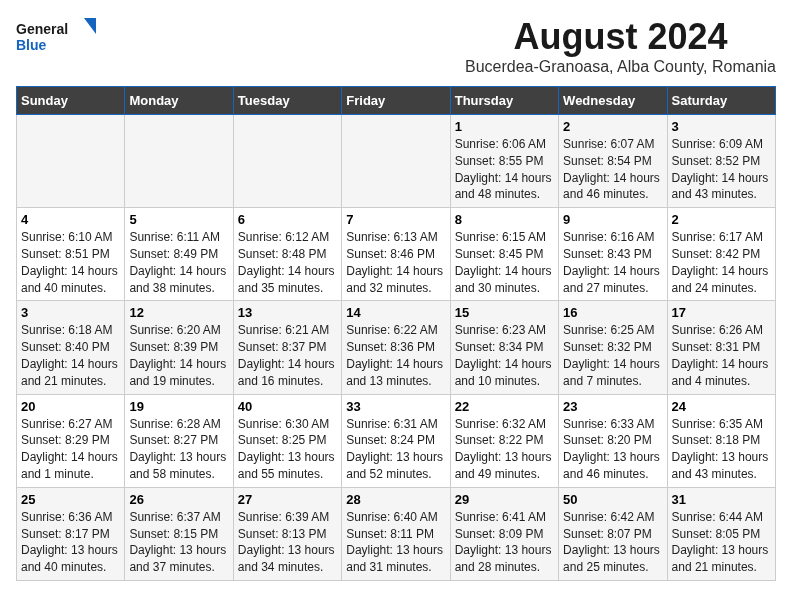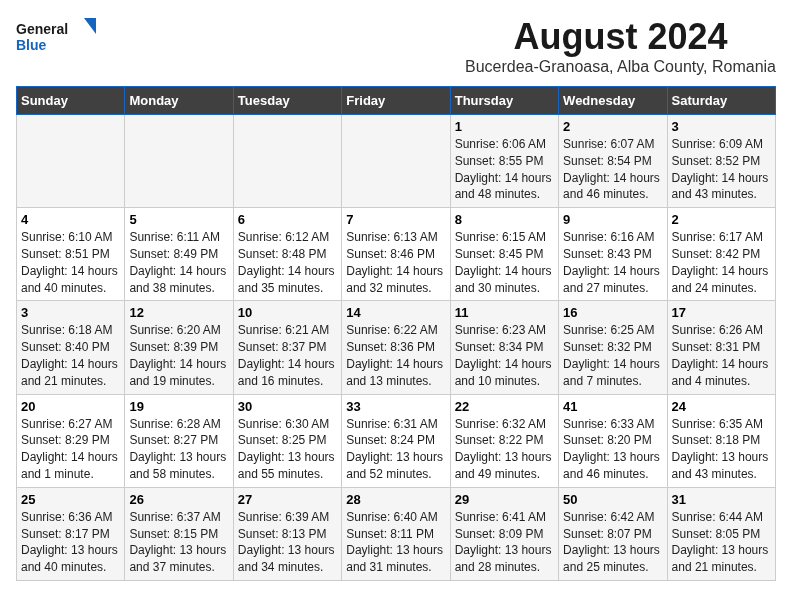--- a/index.html
+++ b/index.html
@@ -158,29 +158,29 @@
       <tr>
         <td>
           <span class="day-num">3</span>
           <div class="day-info">Sunrise: 6:18 AM<br>Sunset: 8:40 PM<br>Daylight: 14 hours and 21 minutes.</div>
         </td>
         <td>
           <span class="day-num">12</span>
           <div class="day-info">Sunrise: 6:20 AM<br>Sunset: 8:39 PM<br>Daylight: 14 hours and 19 minutes.</div>
         </td>
         <td>
-          <span class="day-num">10</span>
+          <span class="day-num">13</span>
           <div class="day-info">Sunrise: 6:21 AM<br>Sunset: 8:37 PM<br>Daylight: 14 hours and 16 minutes.</div>
         </td>
         <td>
           <span class="day-num">14</span>
           <div class="day-info">Sunrise: 6:22 AM<br>Sunset: 8:36 PM<br>Daylight: 14 hours and 13 minutes.</div>
         </td>
         <td>
-          <span class="day-num">11</span>
+          <span class="day-num">15</span>
           <div class="day-info">Sunrise: 6:23 AM<br>Sunset: 8:34 PM<br>Daylight: 14 hours and 10 minutes.</div>
         </td>
         <td>
           <span class="day-num">16</span>
           <div class="day-info">Sunrise: 6:25 AM<br>Sunset: 8:32 PM<br>Daylight: 14 hours and 7 minutes.</div>
         </td>
         <td>
           <span class="day-num">17</span>
           <div class="day-info">Sunrise: 6:26 AM<br>Sunset: 8:31 PM<br>Daylight: 14 hours and 4 minutes.</div>
         </td>
@@ -188,33 +188,33 @@
       <tr>
         <td>
           <span class="day-num">20</span>
           <div class="day-info">Sunrise: 6:27 AM<br>Sunset: 8:29 PM<br>Daylight: 14 hours and 1 minute.</div>
         </td>
         <td>
           <span class="day-num">19</span>
           <div class="day-info">Sunrise: 6:28 AM<br>Sunset: 8:27 PM<br>Daylight: 13 hours and 58 minutes.</div>
         </td>
         <td>
-          <span class="day-num">30</span>
+          <span class="day-num">40</span>
           <div class="day-info">Sunrise: 6:30 AM<br>Sunset: 8:25 PM<br>Daylight: 13 hours and 55 minutes.</div>
         </td>
         <td>
           <span class="day-num">33</span>
           <div class="day-info">Sunrise: 6:31 AM<br>Sunset: 8:24 PM<br>Daylight: 13 hours and 52 minutes.</div>
         </td>
         <td>
           <span class="day-num">22</span>
           <div class="day-info">Sunrise: 6:32 AM<br>Sunset: 8:22 PM<br>Daylight: 13 hours and 49 minutes.</div>
         </td>
         <td>
-          <span class="day-num">41</span>
+          <span class="day-num">23</span>
           <div class="day-info">Sunrise: 6:33 AM<br>Sunset: 8:20 PM<br>Daylight: 13 hours and 46 minutes.</div>
         </td>
         <td>
           <span class="day-num">24</span>
           <div class="day-info">Sunrise: 6:35 AM<br>Sunset: 8:18 PM<br>Daylight: 13 hours and 43 minutes.</div>
         </td>
       </tr>
       <tr>
         <td>
           <span class="day-num">25</span>

